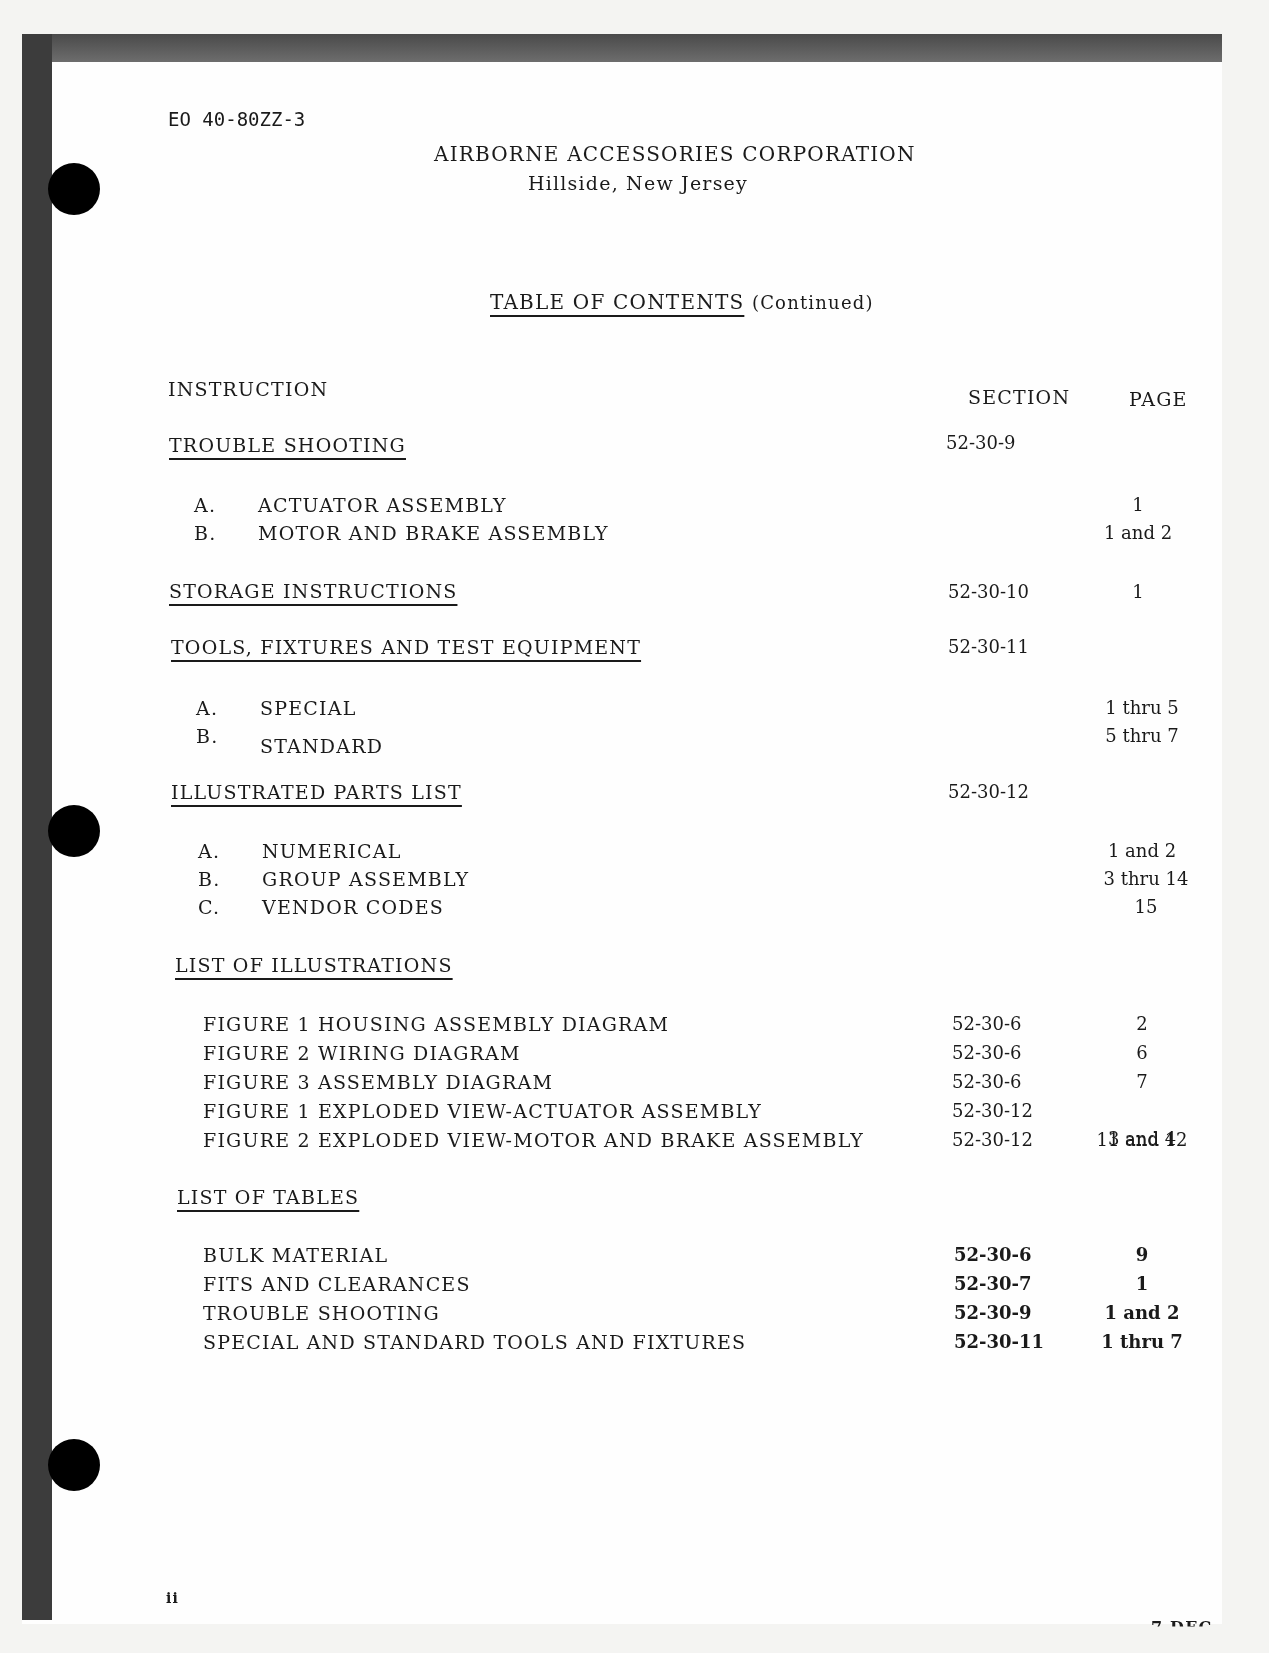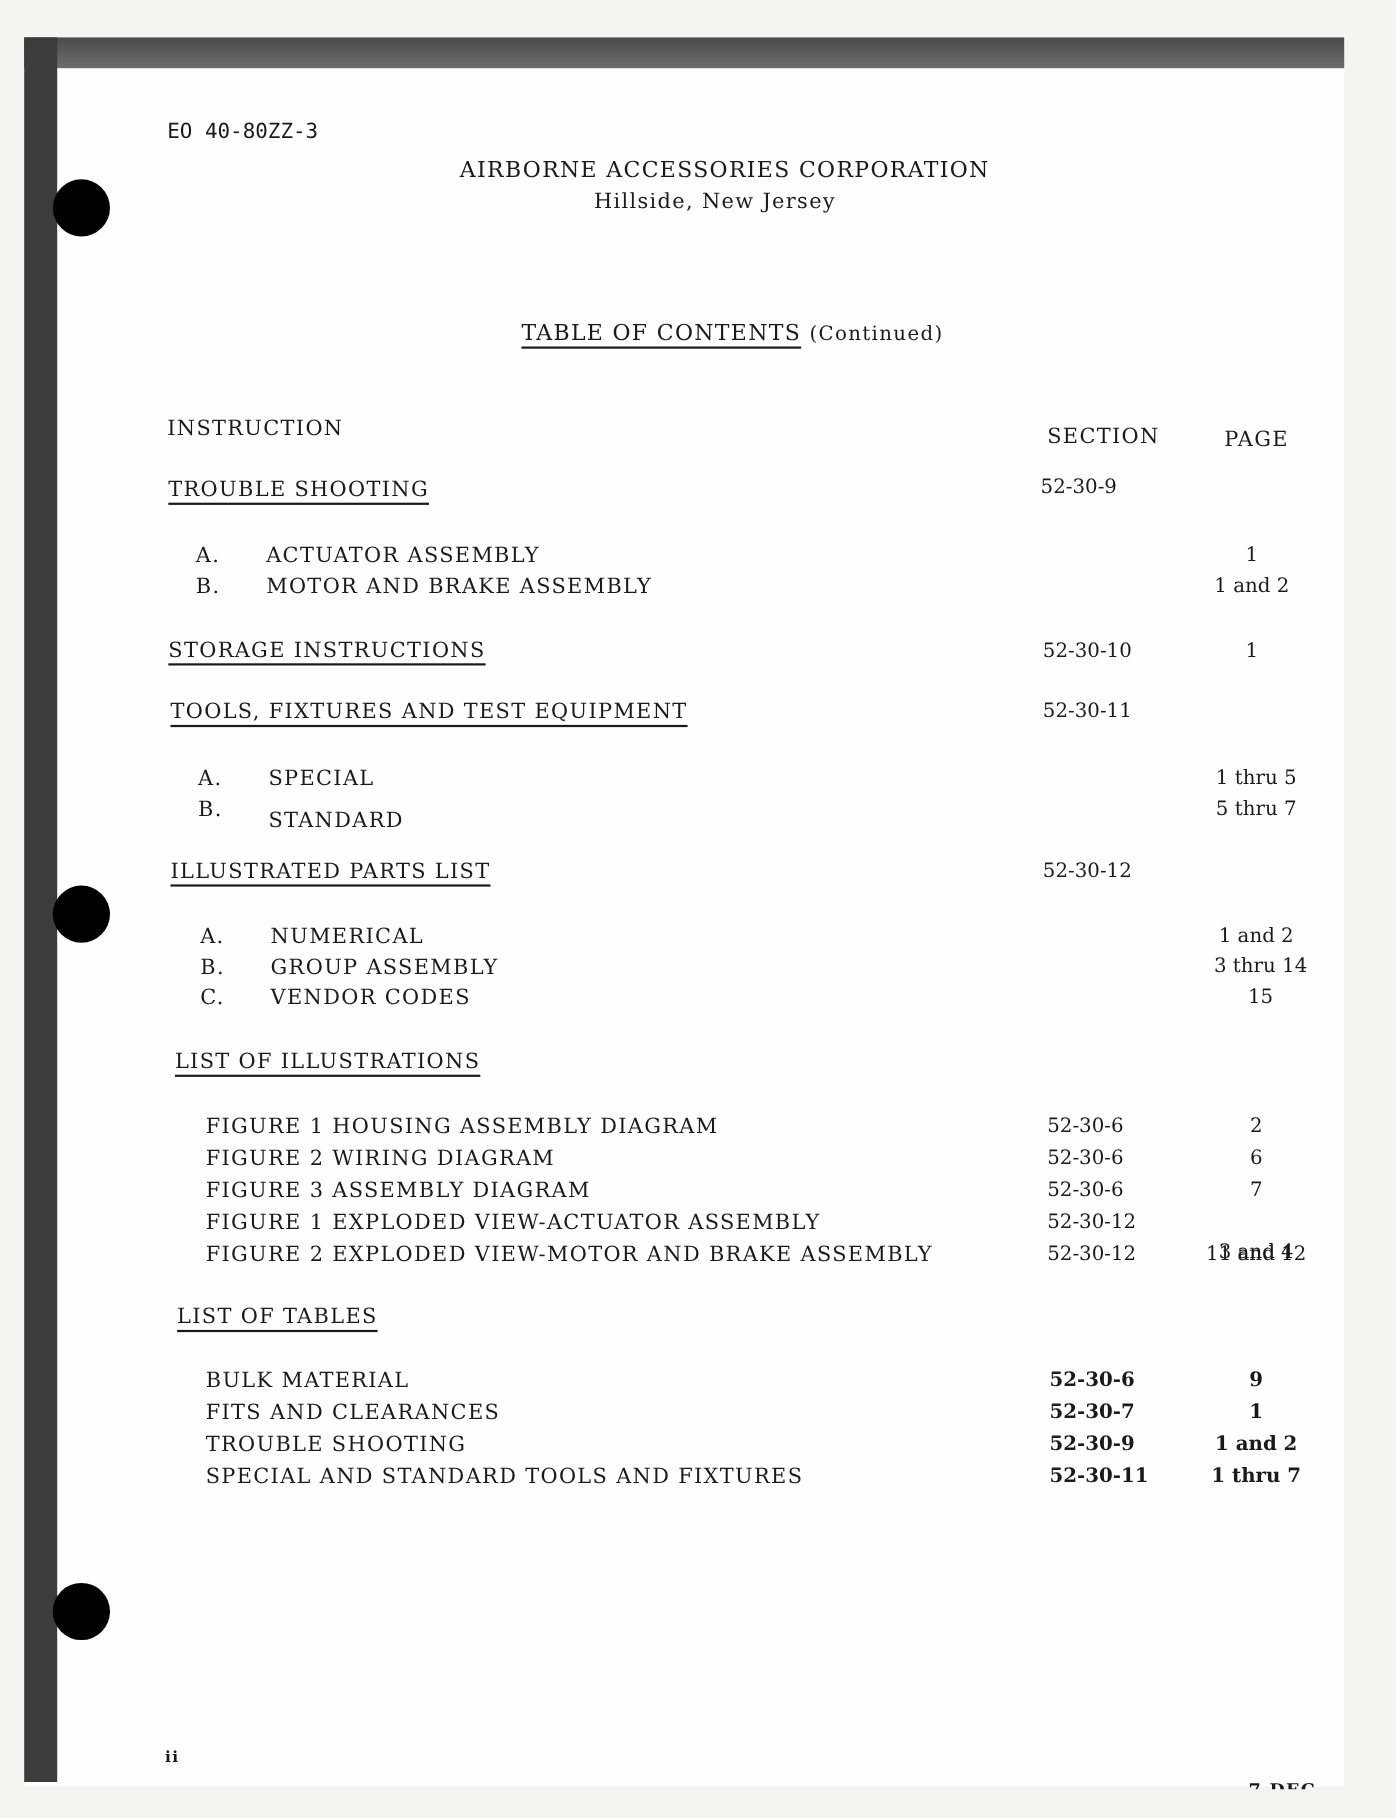--- a/index.html
+++ b/index.html
@@ -3,39 +3,39 @@
 <meta charset="utf-8">
 <style>
   html, body { margin:0; padding:0; }
   body { width:1269px; height:1653px; background:#f4f4f2; position:relative; overflow:hidden;
          font-family:"DejaVu Serif", "Liberation Serif", serif; color:#1a1a1a; }
   .sheet { position:absolute; left:22px; top:34px; width:1200px; height:1590px; background:#fefefe; }
   .topbar { position:absolute; left:22px; top:34px; width:1200px; height:28px;
             background:linear-gradient(#4a4a4a,#6d6d6d); }
   .leftbar { position:absolute; left:22px; top:34px; width:30px; height:1586px; background:#3c3c3c; }
   .hole { position:absolute; width:52px; height:52px; border-radius:50%; background:#000; left:48px; }
-  .t { position:absolute; white-space:nowrap; font-size:19px; letter-spacing:1.2px; }
+  .t { position:absolute; white-space:nowrap; font-size:19px; letter-spacing:1.2px;margin-left:16px; }
   .mono { font-family:"DejaVu Sans Mono", monospace; }
   .u { text-decoration:underline; text-underline-offset:6px; text-decoration-thickness:2px; }
   .sec { position:absolute; white-space:nowrap; font-size:18px; }
   .pg { position:absolute; white-space:nowrap; font-size:18px; text-align:center; width:120px; }
 </style>
 </head>
 <body>
 
 <div class="sheet"></div>
 <div class="topbar"></div>
 <div class="leftbar"></div>
 <div class="hole" style="top:163px"></div>
 <div class="hole" style="top:805px"></div>
 <div class="hole" style="top:1439px"></div>
 
 <div class="t mono" style="left:152px;top:108px;font-size:19px;letter-spacing:0">EO 40-80ZZ-3</div>
 <div class="t" style="left:418px;top:142px;font-size:20px">AIRBORNE ACCESSORIES CORPORATION</div>
-<div class="t" style="left:540px;top:172px;font-size:19px">Hillside, New Jersey</div>
+<div class="t" style="left:512px;top:172px;font-size:19px">Hillside, New Jersey</div>
 <div class="t" style="left:474px;top:290px;font-size:20px">
   <span class="u">TABLE OF CONTENTS</span>
   <span style="font-size:18px">(Continued)</span>
 </div>
 
 <div class="t" style="left:152px;top:378px">INSTRUCTION</div>
 <div class="t" style="left:952px;top:386px">SECTION</div>
 <div class="t" style="left:1113px;top:388px">PAGE</div>
 
 <div class="t u" style="left:153px;top:434px">TROUBLE SHOOTING</div>

